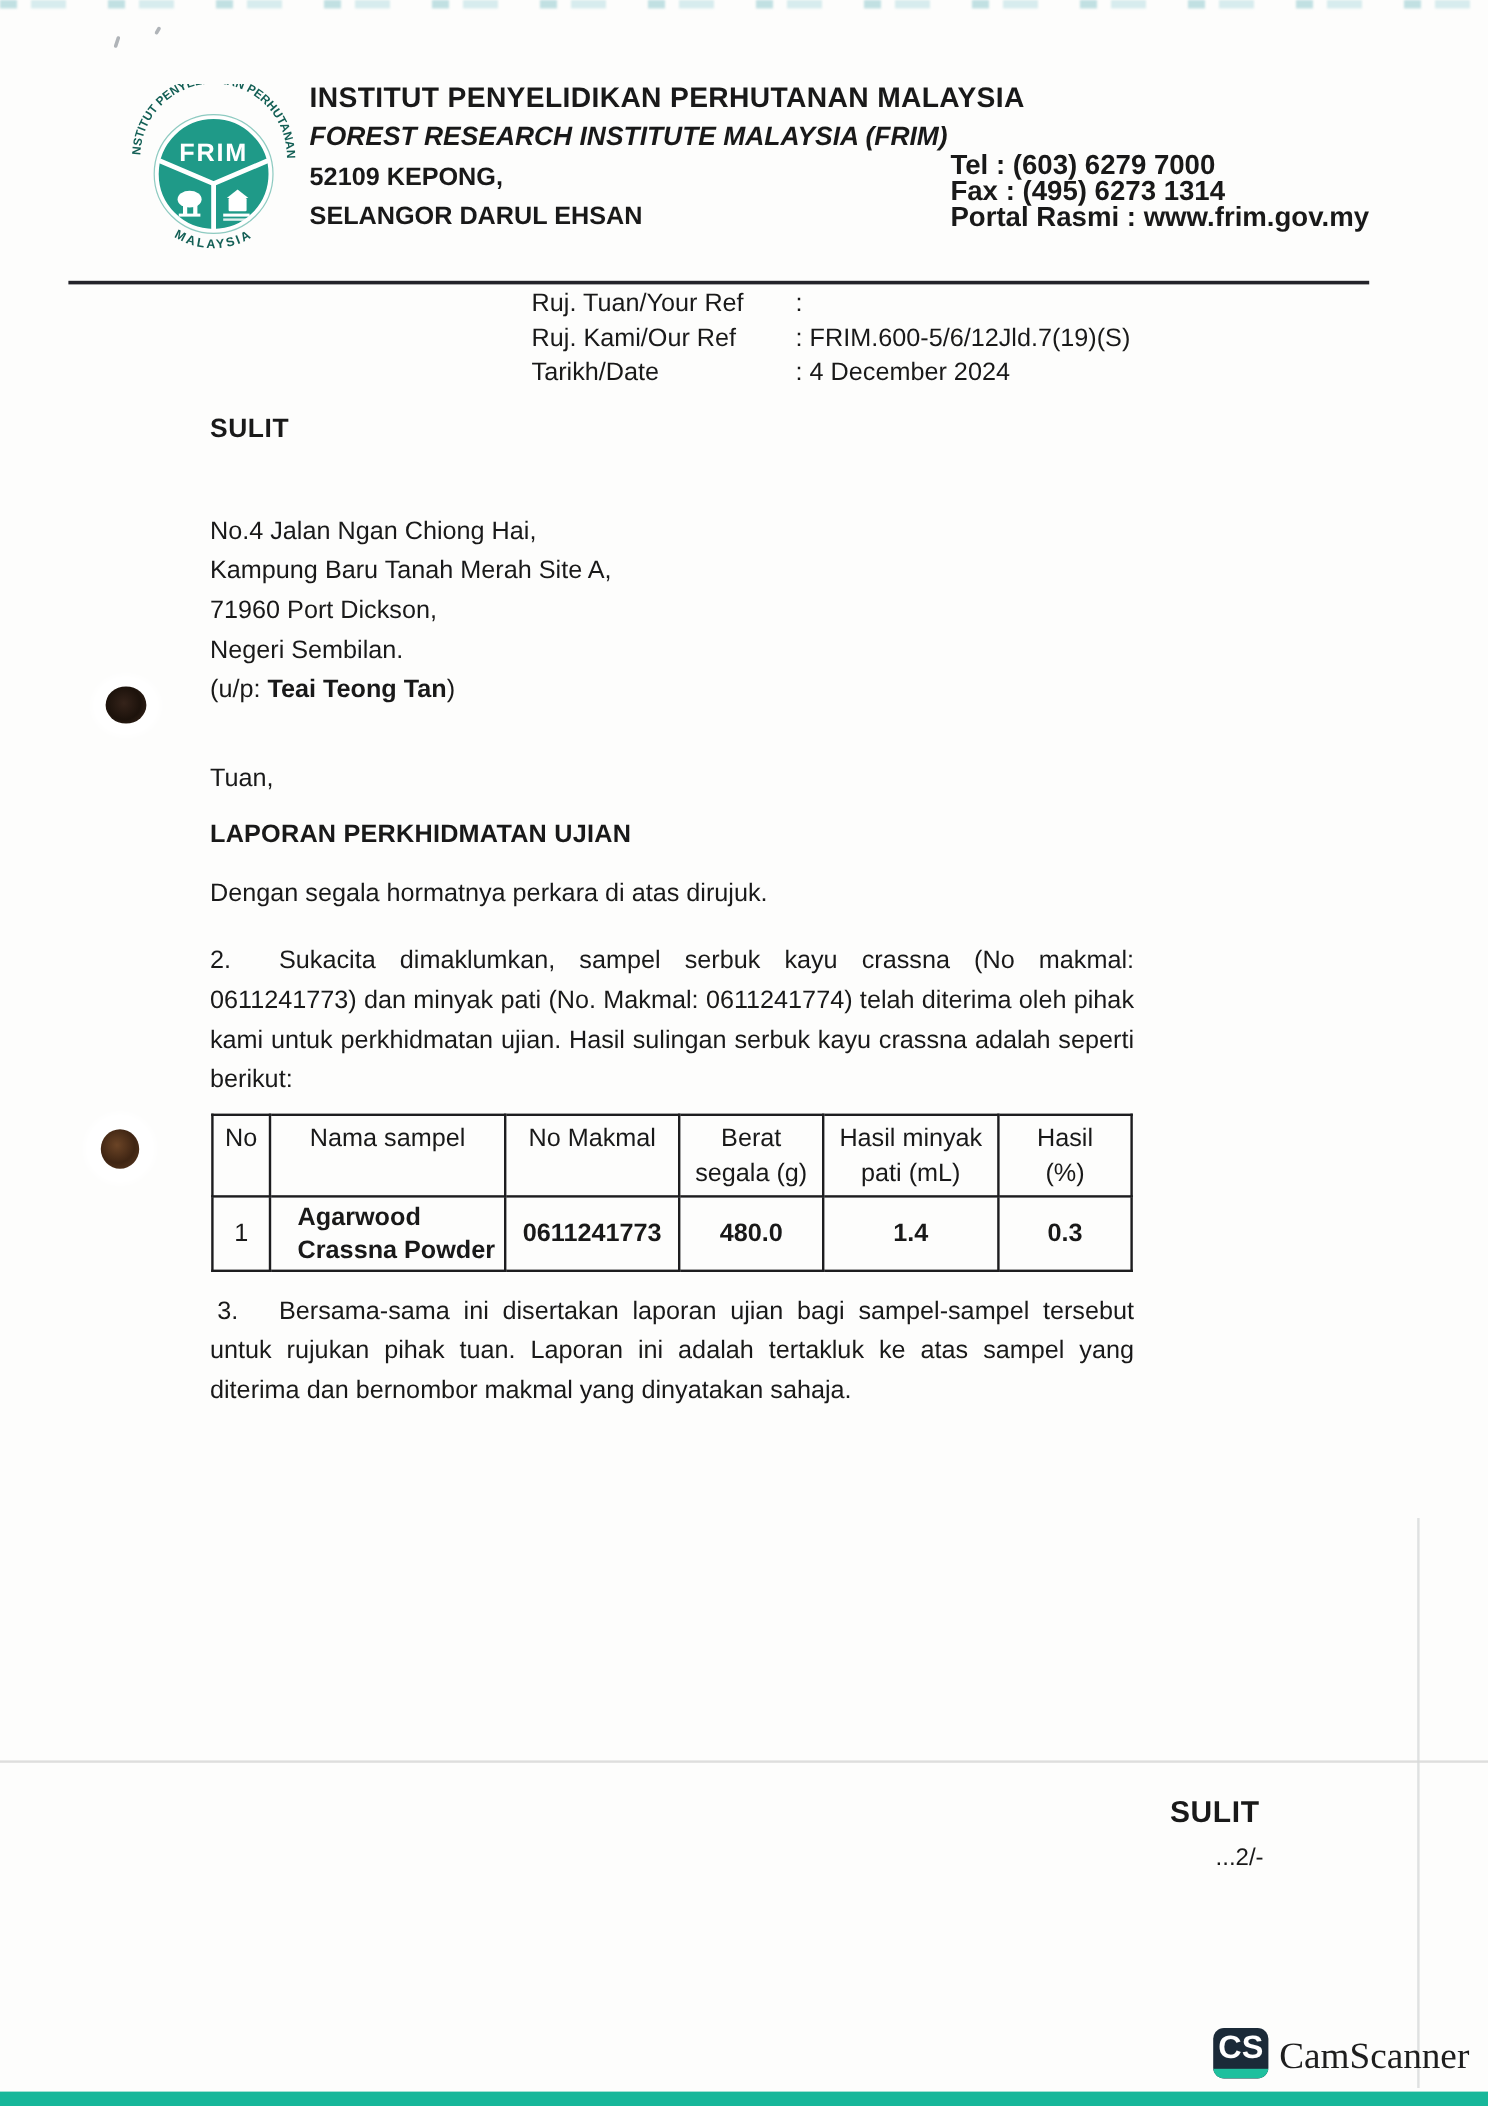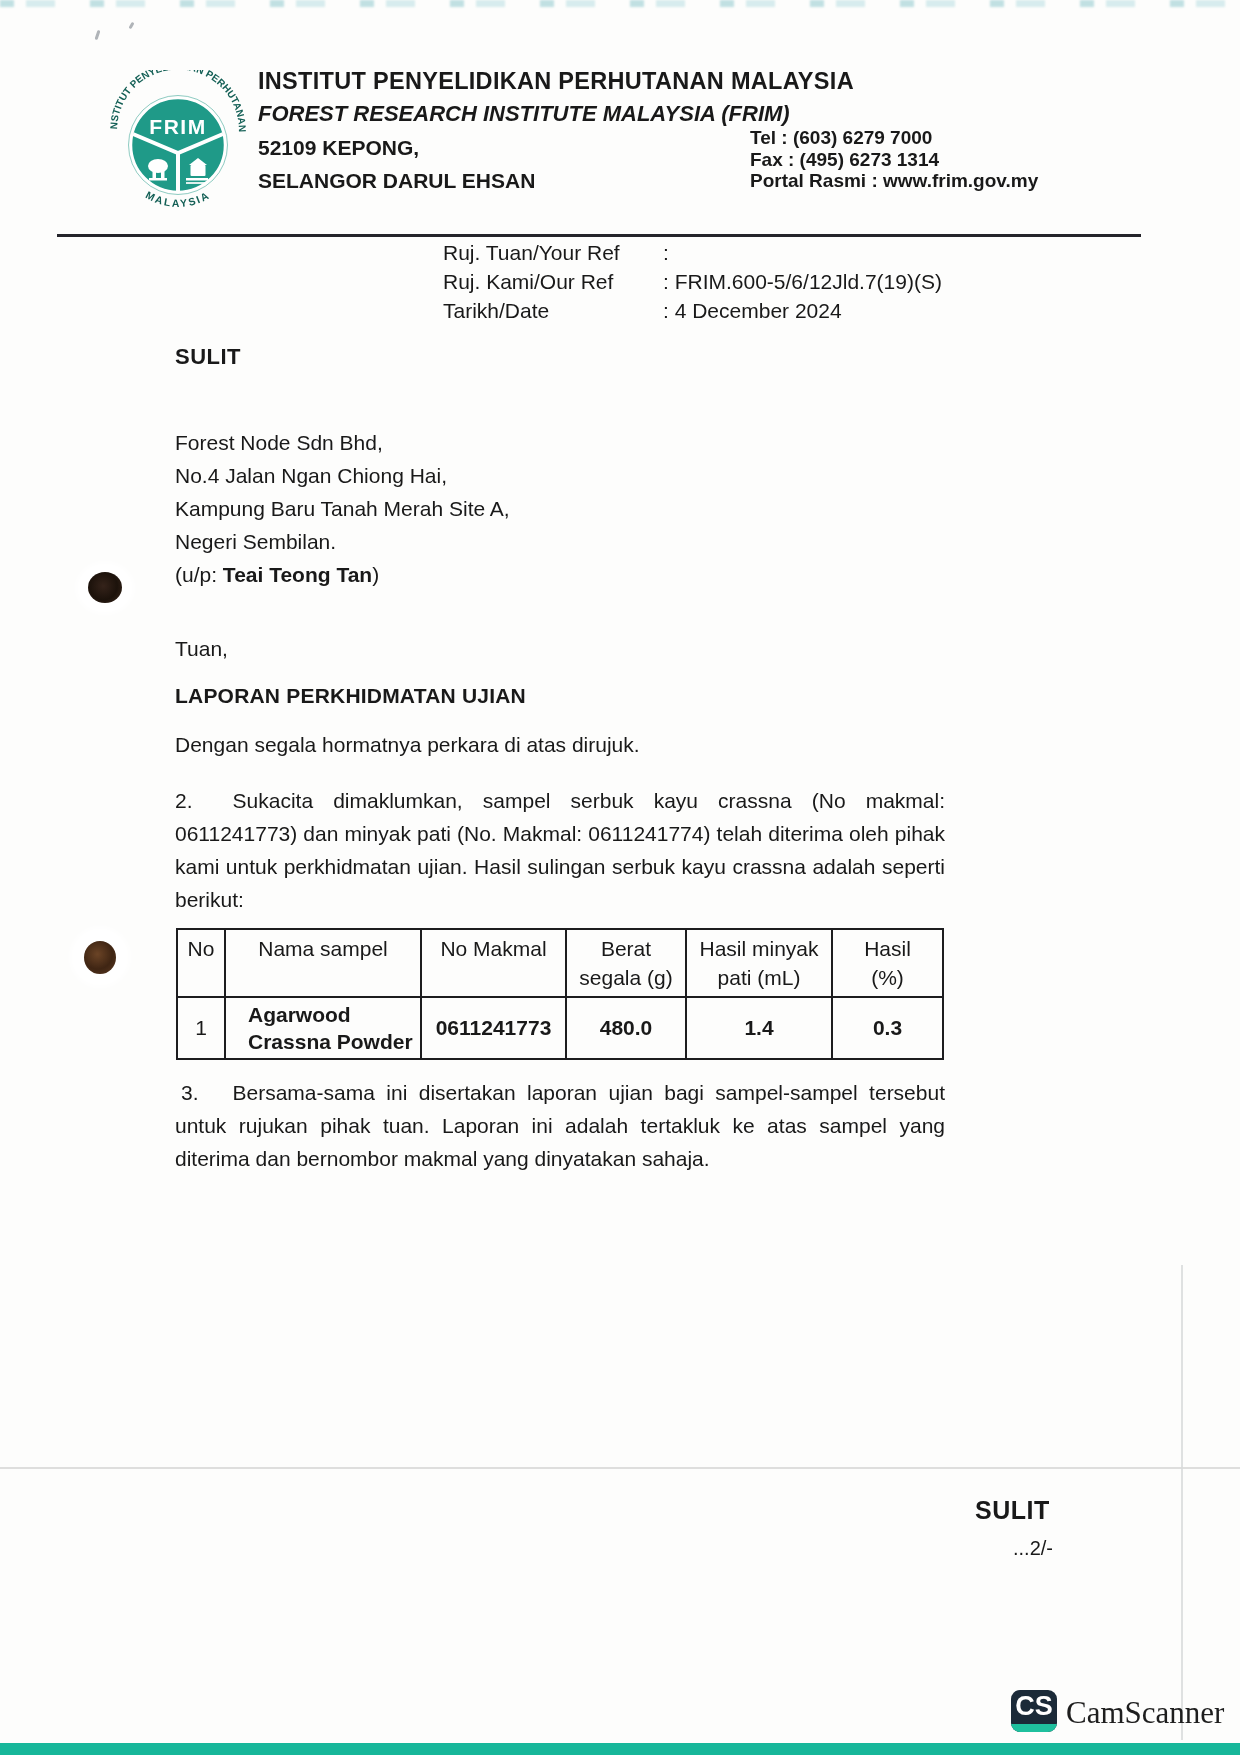--- a/index.html
+++ b/index.html
@@ -26,21 +26,21 @@
     filter:blur(.6px);}
   .hole2{left:84px;top:941px;width:32px;height:33px;
     background:radial-gradient(circle at 42% 40%, #6b4426 0%, #3f2513 55%, #5b3a22 100%);
     filter:blur(.6px);}
 
   
   .org-ms{left:258px;top:68px;font-size:23.5px;font-weight:bold;letter-spacing:.3px;text-align:center;}
   .org-en{left:258px;top:101px;font-size:22px;font-weight:bold;font-style:italic;}
   .org-ad1{left:258px;top:136px;font-size:21px;font-weight:600;}
   .org-ad2{left:258px;top:169px;font-size:21px;font-weight:600;}
-  .contact{left:750px;top:127px;font-size:19px;font-weight:600;line-height:21.5px;}
+  .contact{left:792px;top:127px;font-size:23px;font-weight:600;line-height:21.5px;}
   .head-rule{left:57px;top:234px;width:1084px;height:3px;background:#24242a;}
 
   
   .ref-label{left:443px;font-size:21px;}
   .ref-value{left:663px;font-size:21px;}
   .ref-r0{top:241px;} .ref-r1{top:270px;} .ref-r2{top:299px;}
 
   .sulit-top{left:175px;top:344px;font-size:22px;font-weight:bold;letter-spacing:.5px;}
 
   .recipient{left:175px;top:426px;font-size:21px;line-height:33px;}
@@ -142,23 +142,23 @@
 <div class="abs ref-value ref-r2">: 4 December 2024</div>
 
 <div class="abs sulit-top">SULIT</div>
 
 <div class="abs hole hole-halo" style="left:80px;top:566px;width:50px;height:44px;"></div>
 <div class="abs hole hole1"></div>
 <div class="abs hole hole-halo" style="left:74px;top:931px;width:52px;height:52px;"></div>
 <div class="abs hole hole2"></div>
 
 <div class="abs recipient">
-  <div>Forest Node Sdn Bhd,</div>
   <div>No.4 Jalan Ngan Chiong Hai,</div>
   <div>Kampung Baru Tanah Merah Site A,</div>
+  <div>71960 Port Dickson,</div>
   <div>Negeri Sembilan.</div>
   <div class="attn"><span>(u/p: </span><b>Teai Teong Tan</b><span>)</span></div>
 </div>
 
 <div class="abs salutation">Tuan,</div>
 <div class="abs subject">LAPORAN PERKHIDMATAN UJIAN</div>
 <div class="abs intro">Dengan segala hormatnya perkara di atas dirujuk.</div>
 
 <div class="abs para para2"><span class="pnum">2.</span><span>Sukacita dimaklumkan, sampel serbuk kayu crassna (No makmal: 0611241773) dan minyak pati (No. Makmal: 0611241774) telah diterima oleh pihak kami untuk perkhidmatan ujian. Hasil sulingan serbuk kayu crassna adalah seperti berikut:</span></div>
 

